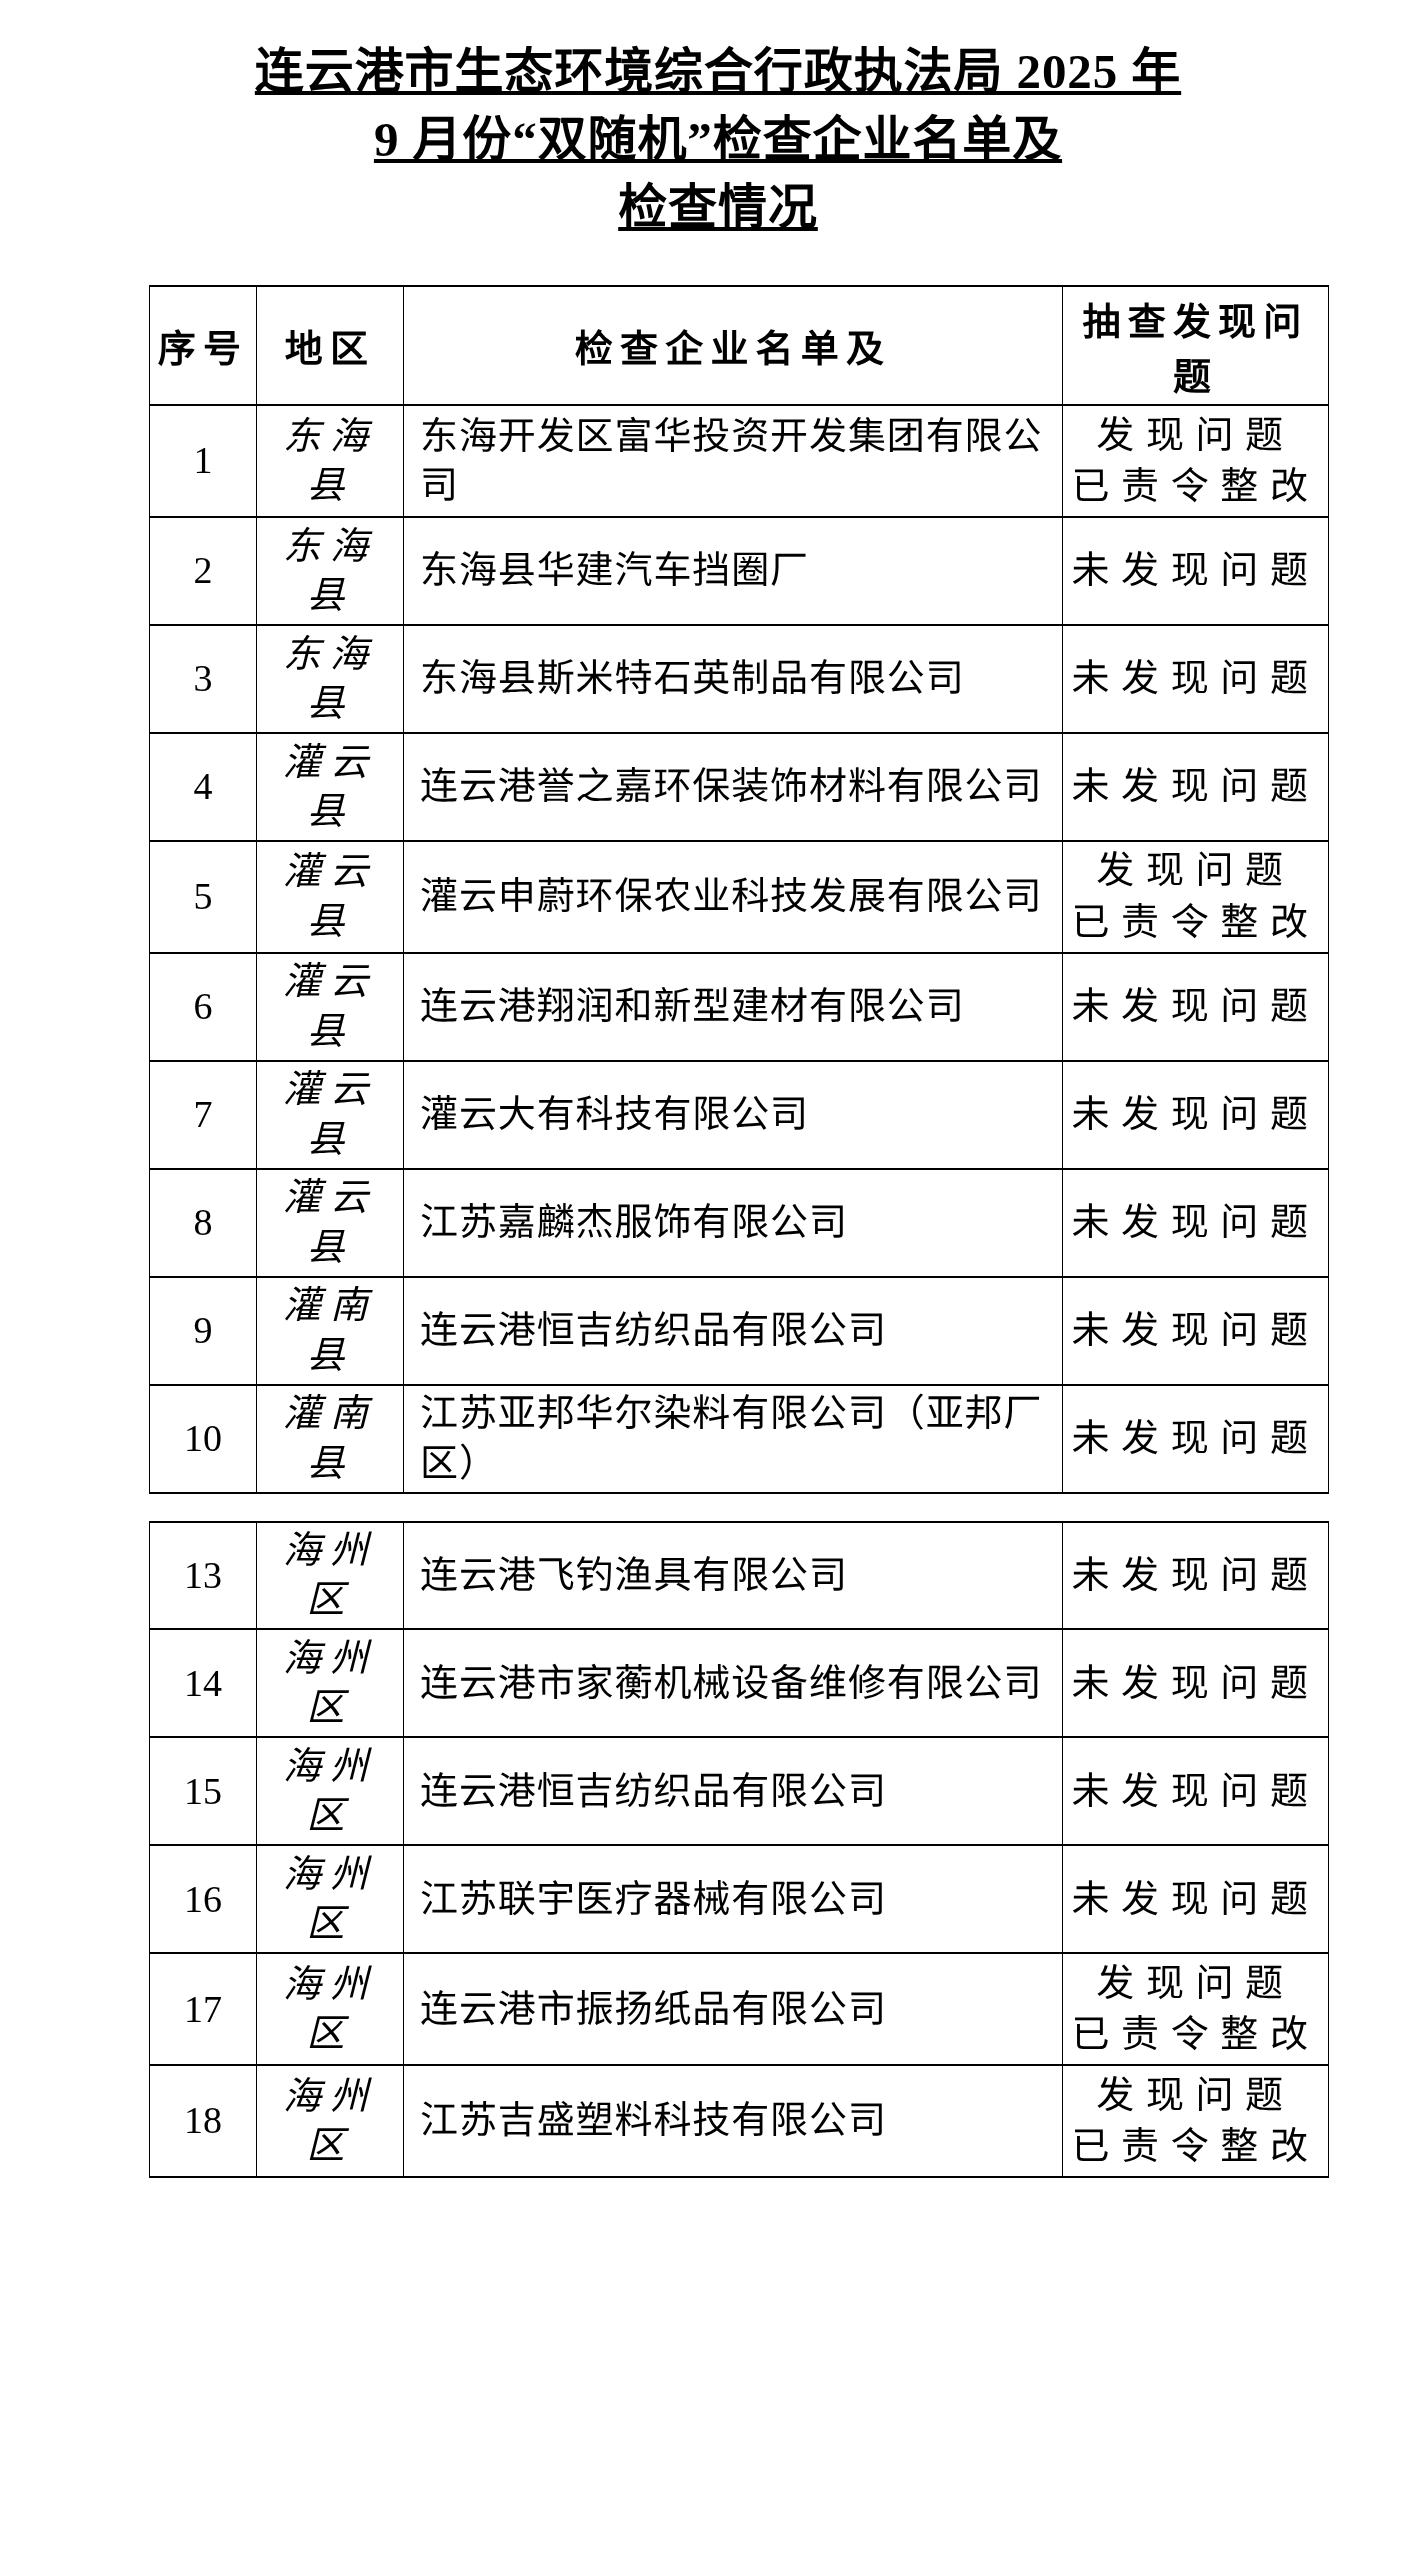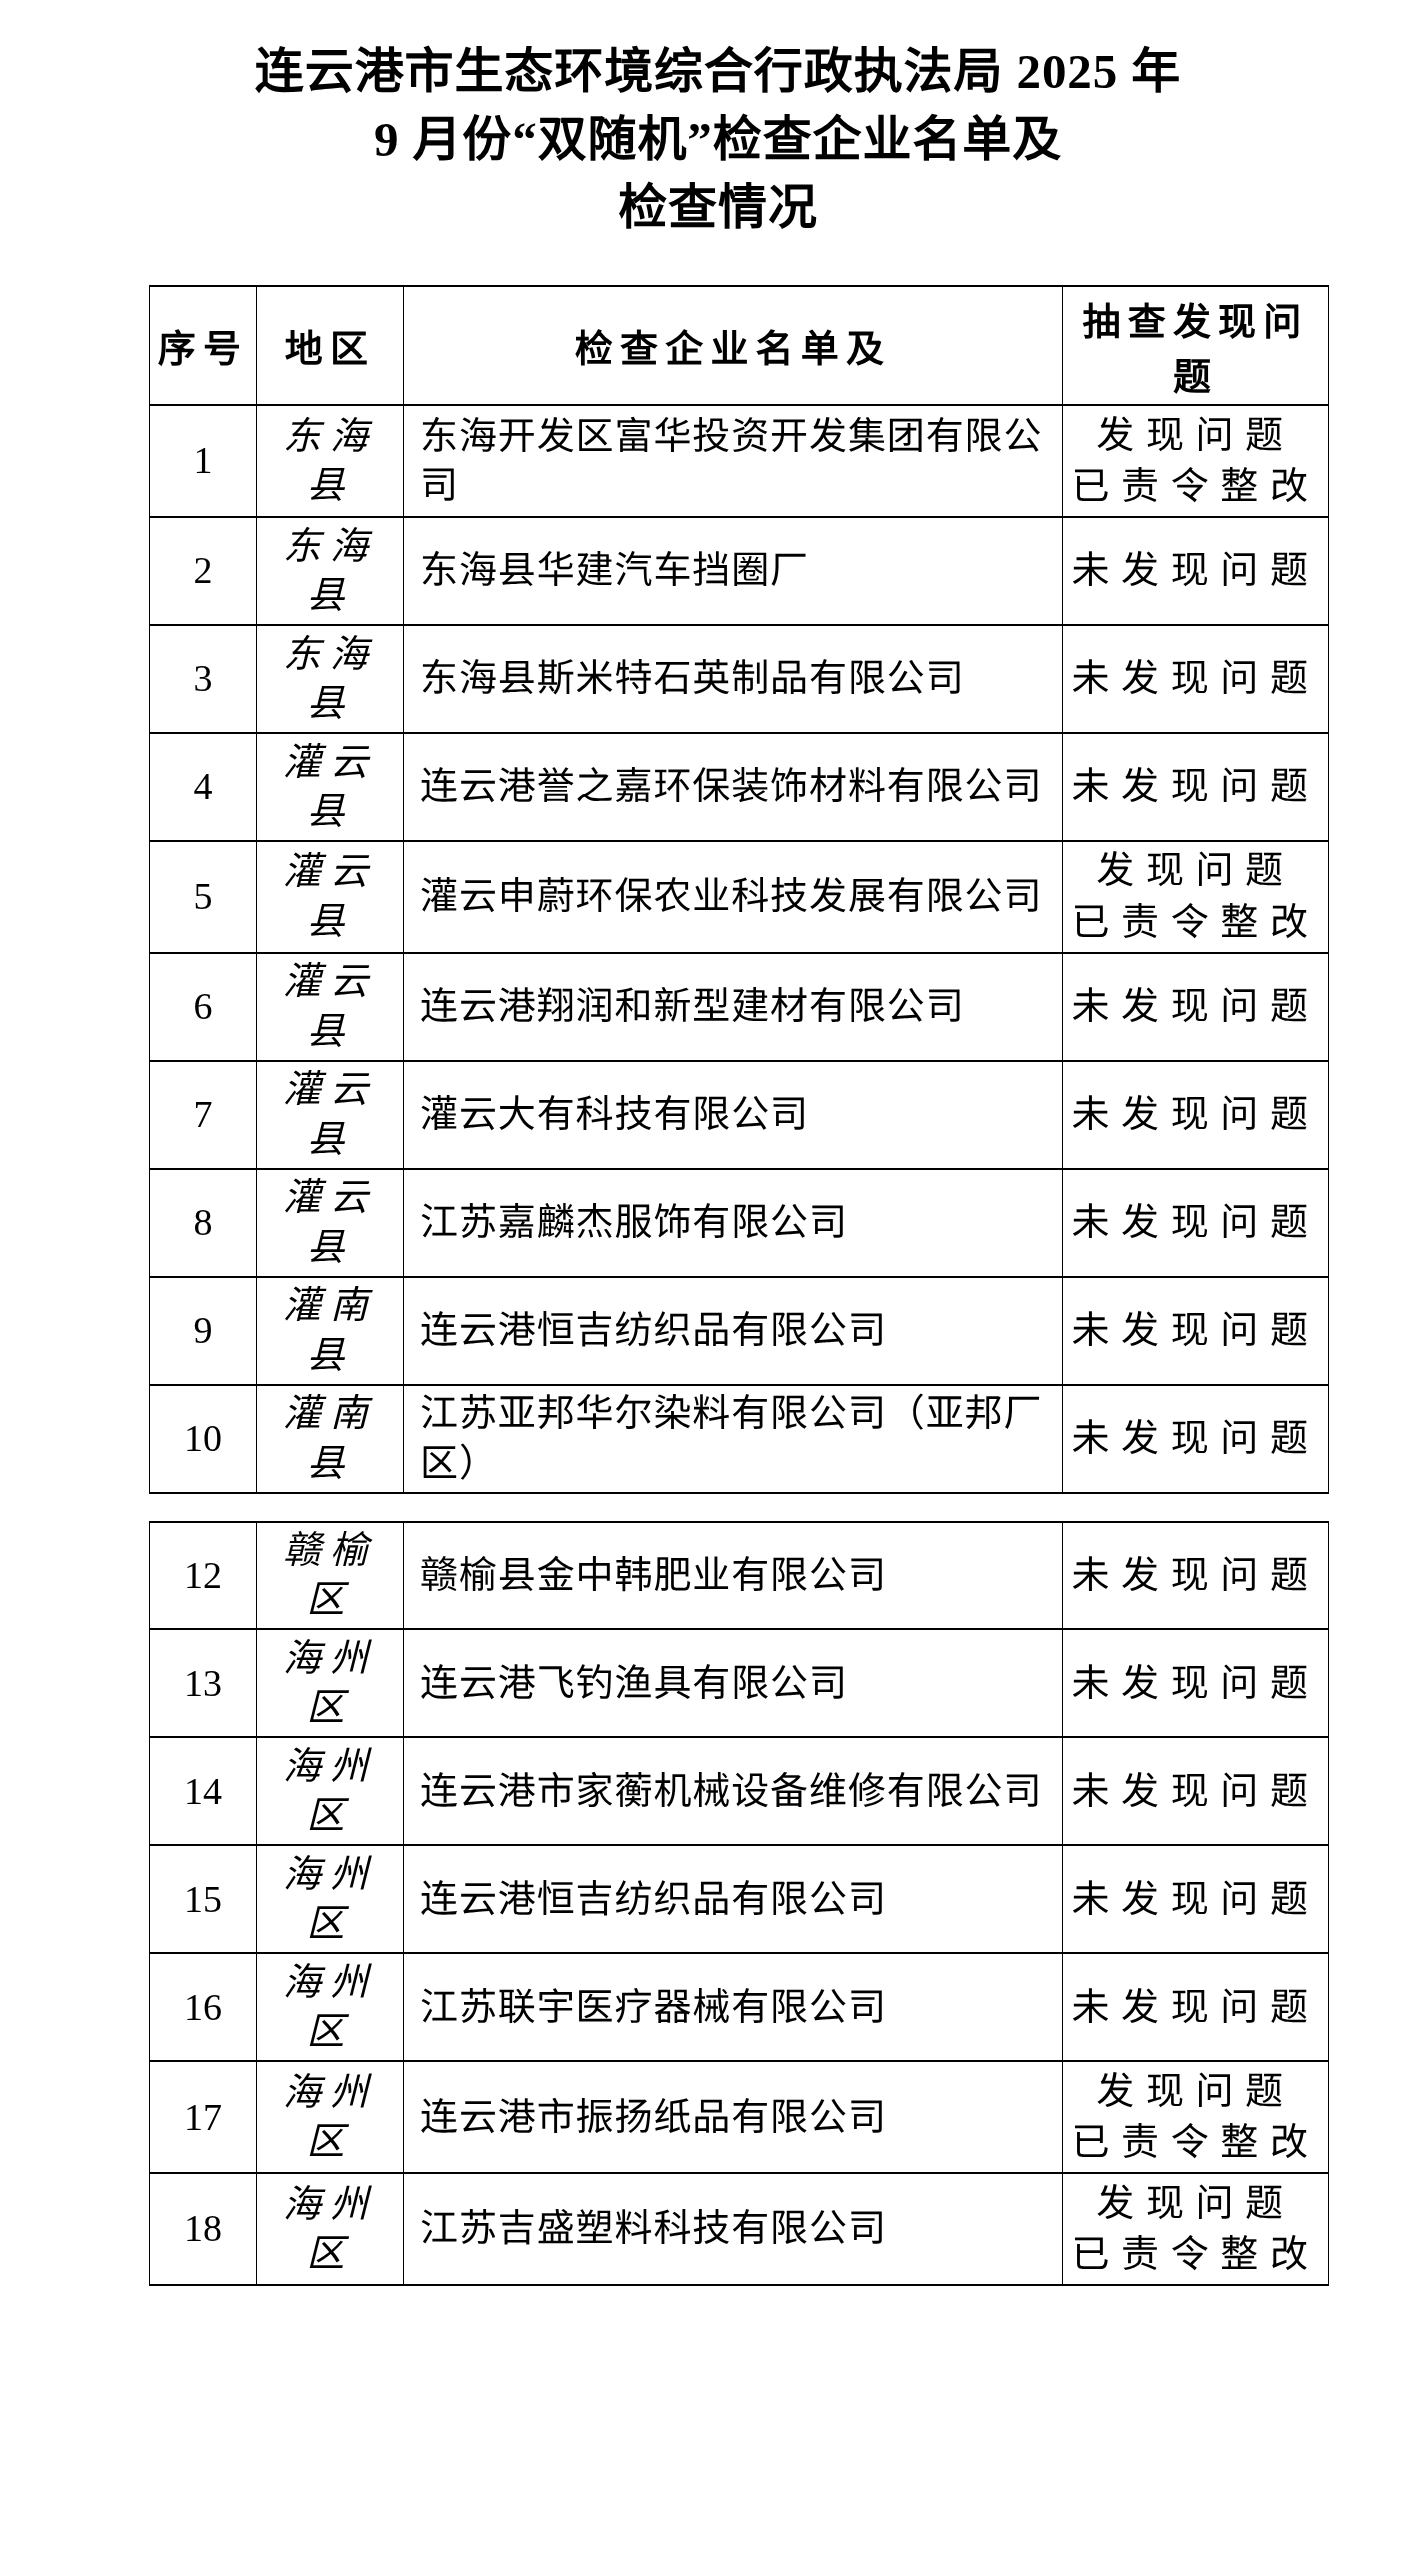--- a/index.html
+++ b/index.html
@@ -20,21 +20,21 @@
     background: #ffffff;
   }
   .doc-title {
     margin: 0 0 43px 0;
     font-size: 49px;
     font-weight: bold;
     text-align: center;
     line-height: 68px;
     letter-spacing: 0.9px;
   }
-  .title-line { display: block; }
+  .title-line { display: block; text-decoration: underline; }
   .intro {
     margin: 0 0 30px 0;
     font-size: 39px;
     line-height: 89px;
     text-align: justify;
     text-indent: 2em;
     letter-spacing: 0.9px;
   }
   table.insp-table {
     border-collapse: collapse;
@@ -177,26 +177,20 @@
 
   <table class="insp-table part2">
     <colgroup>
       <col style="width:107px">
       <col style="width:147px">
       <col style="width:659px">
       <col style="width:266px">
     </colgroup>
     <tbody>
         <tr>
-          <td>12</td>
-          <td>赣榆区</td>
-          <td>赣榆县金中韩肥业有限公司</td>
-          <td>未发现问题</td>
-        </tr>
-        <tr>
           <td>13</td>
           <td>海州区</td>
           <td>连云港飞钓渔具有限公司</td>
           <td>未发现问题</td>
         </tr>
         <tr>
           <td>14</td>
           <td>海州区</td>
           <td>连云港市家蘅机械设备维修有限公司</td>
           <td>未发现问题</td>

